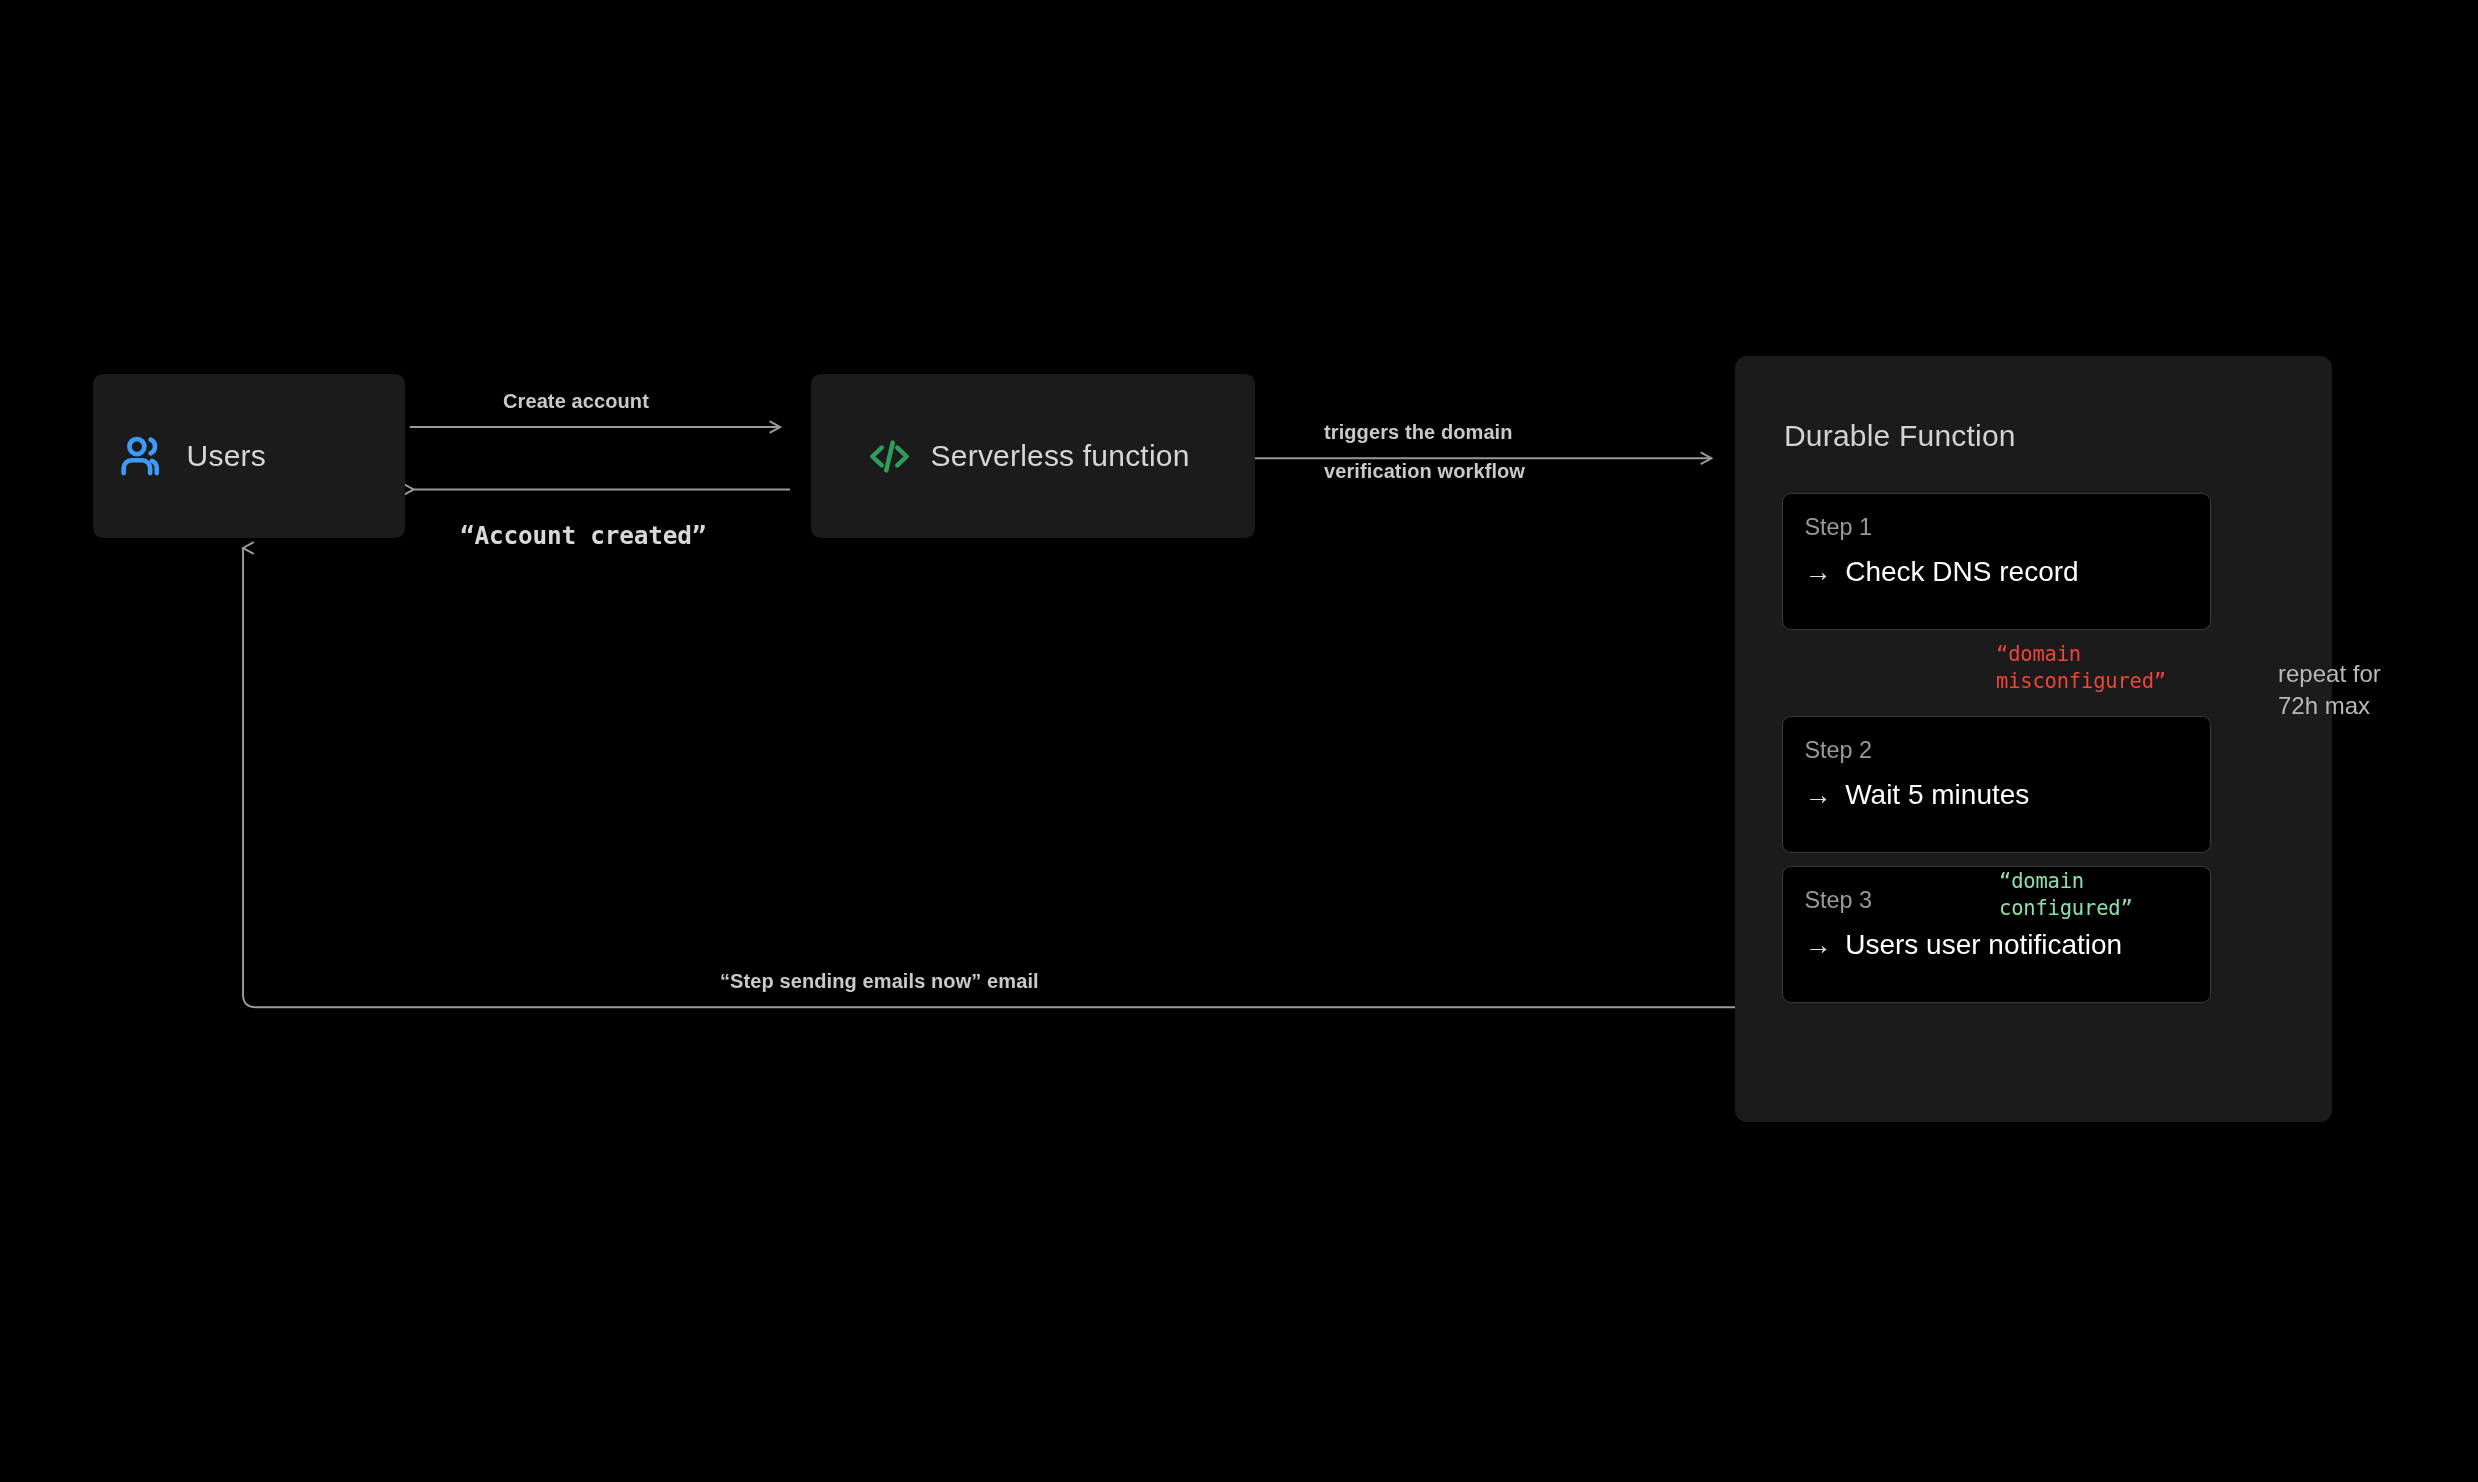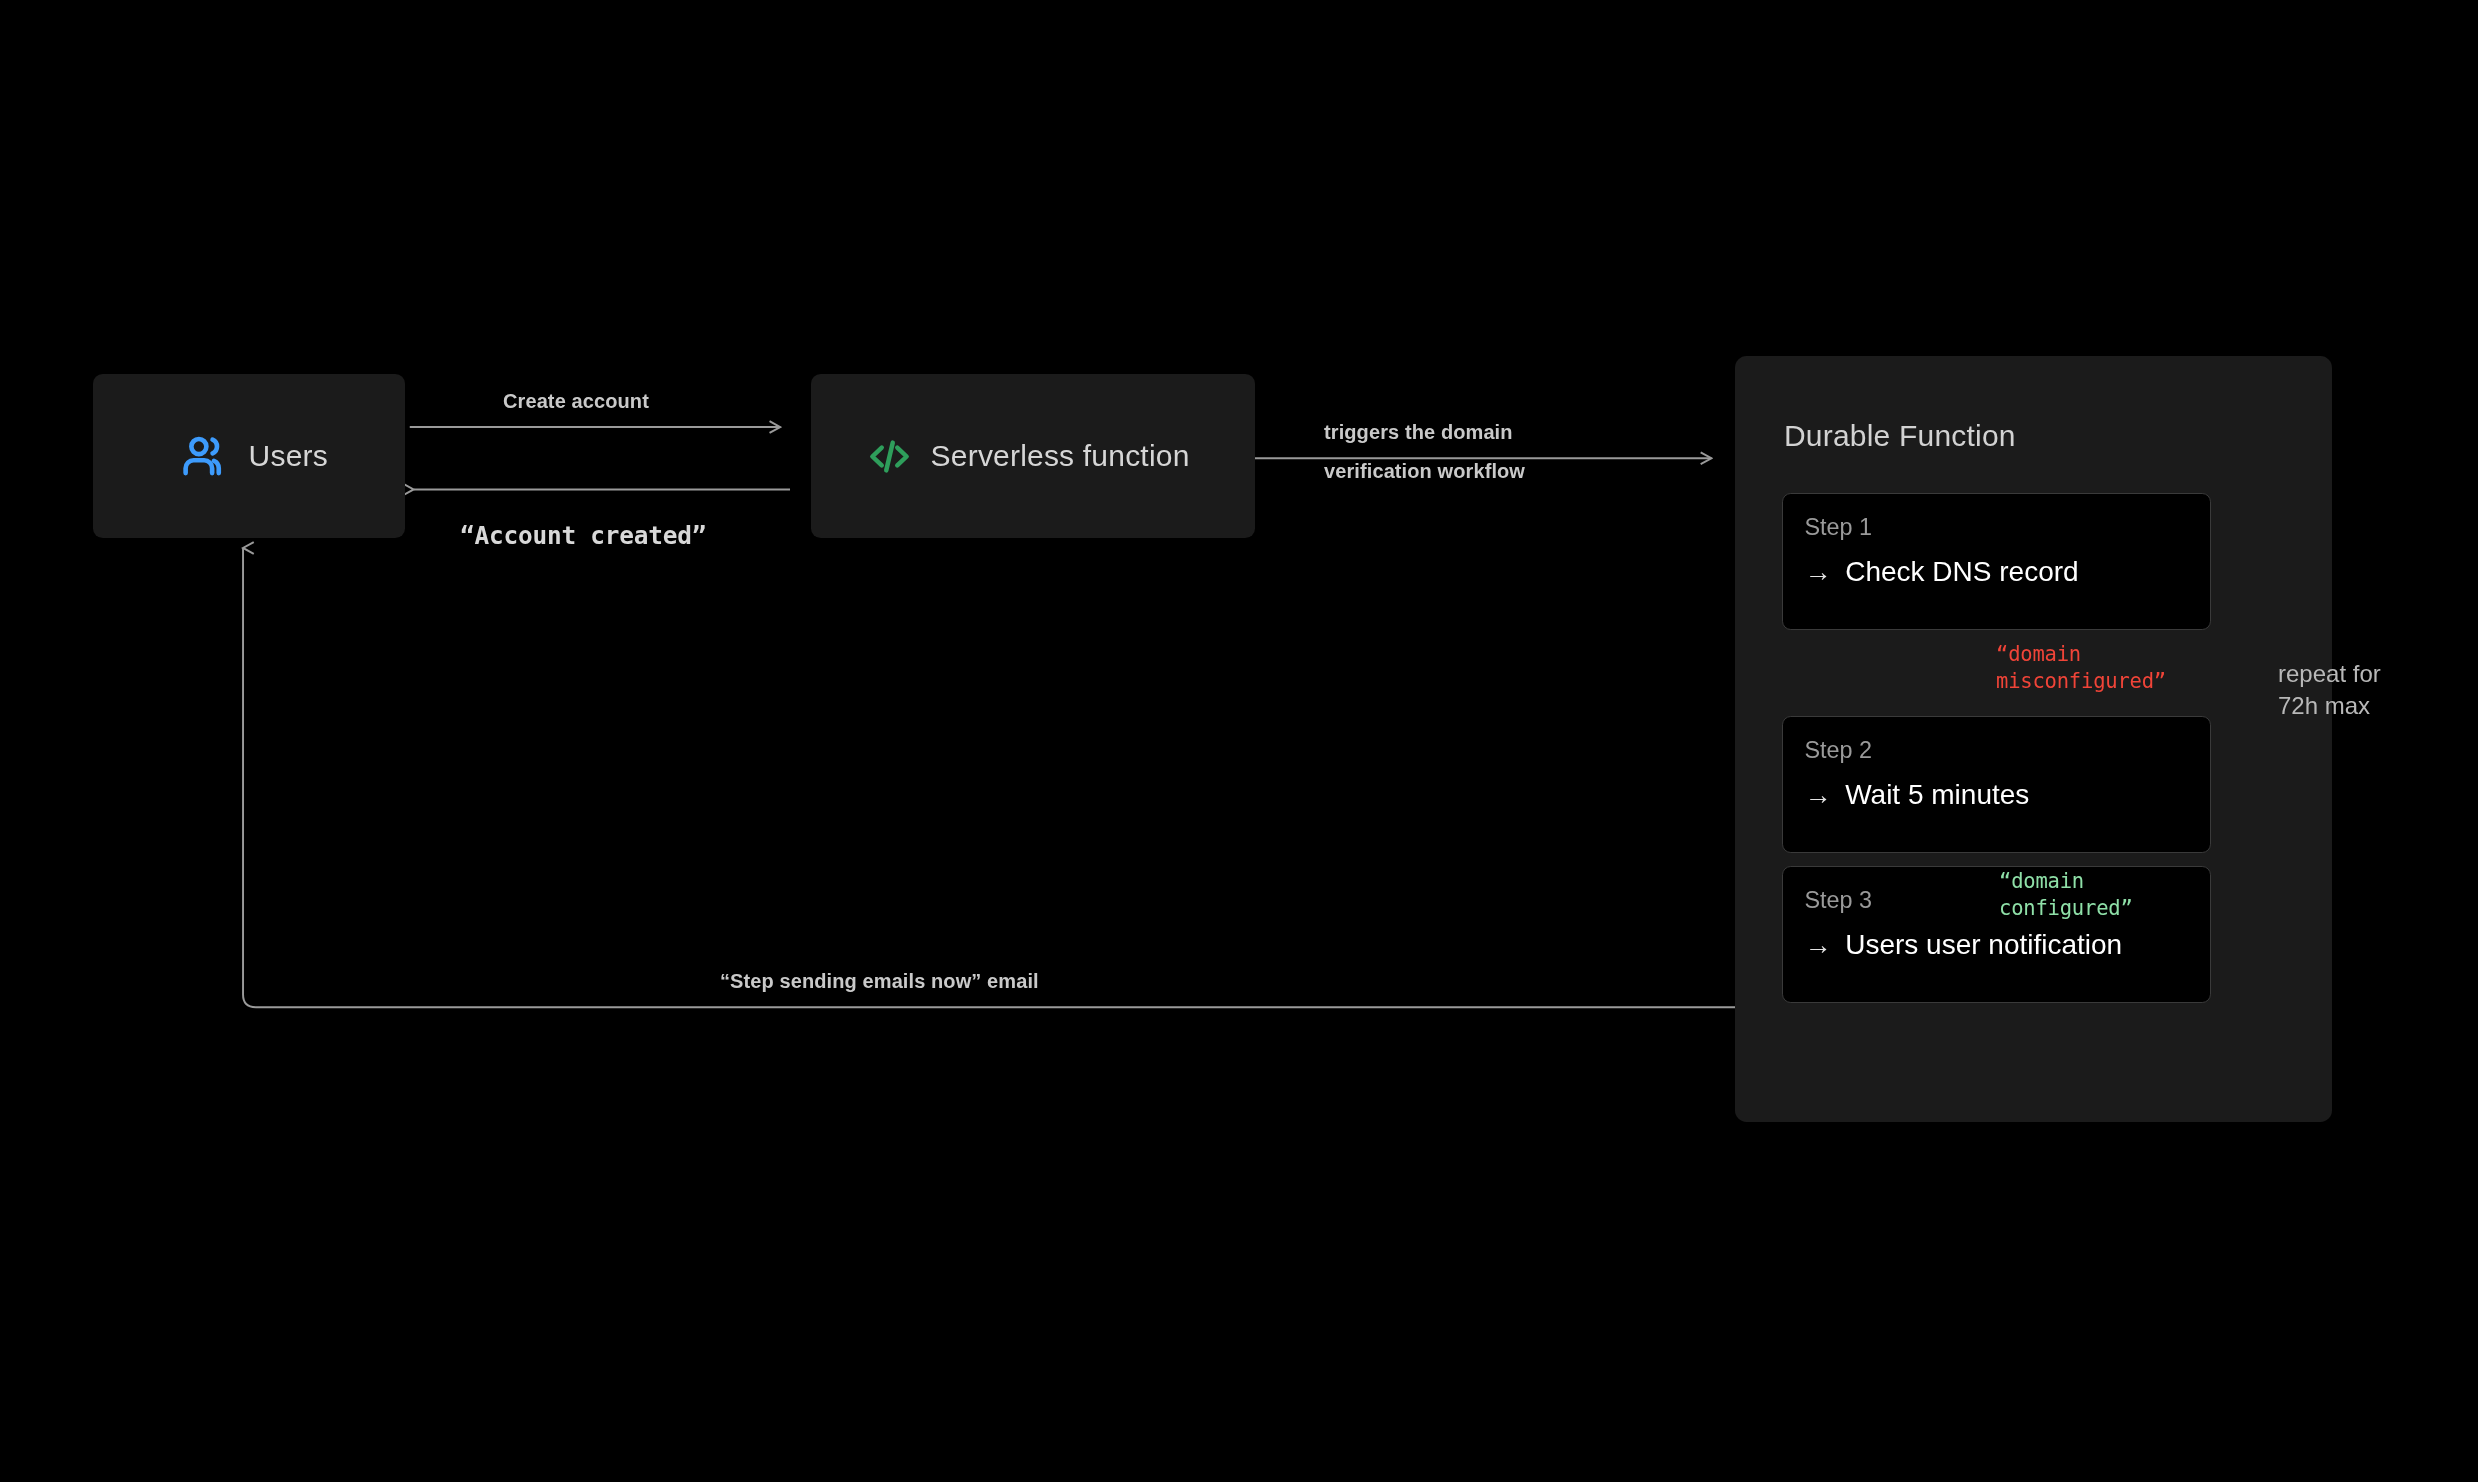--- a/index.html
+++ b/index.html
@@ -24,21 +24,21 @@
     color:#d6d6d6;
     font-size:30px;
     letter-spacing:0.2px;
     white-space:nowrap;
   }
   .node .ico{
     display:flex;align-items:center;justify-content:center;
     margin-right:16.6px;
   }
 
-  #users-node{left:93px;top:374px;width:312px;height:164px;padding-left:86px;}
+  #users-node{left:93px;top:374px;width:312px;height:164px;padding-left:24px;}
   #serverless-node{left:795px;top:374px;width:444px;height:164px;padding-left:54px;margin-left:16px;}
 
   
   #durable-panel{
     position:absolute;
     left:1719px;top:356px;width:597px;height:766px;
     background:#1b1b1b;
     border-radius:11.7px;
     box-sizing:border-box;
     margin-left:16px;

